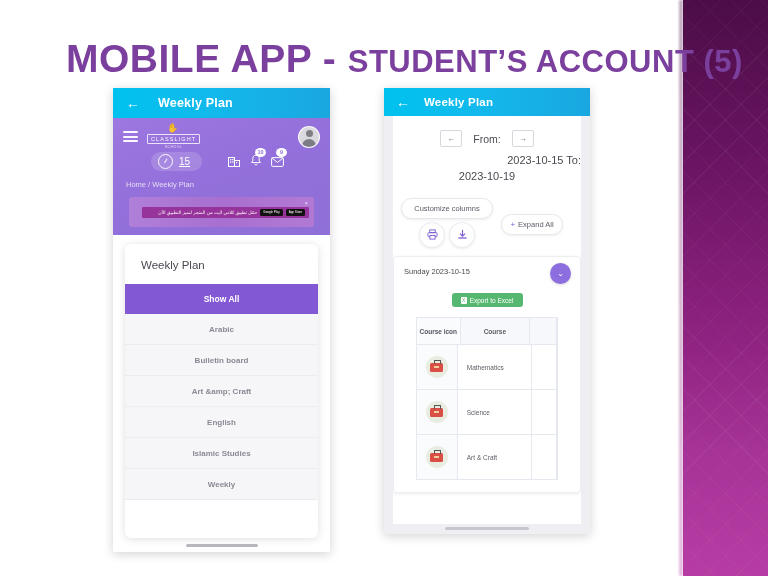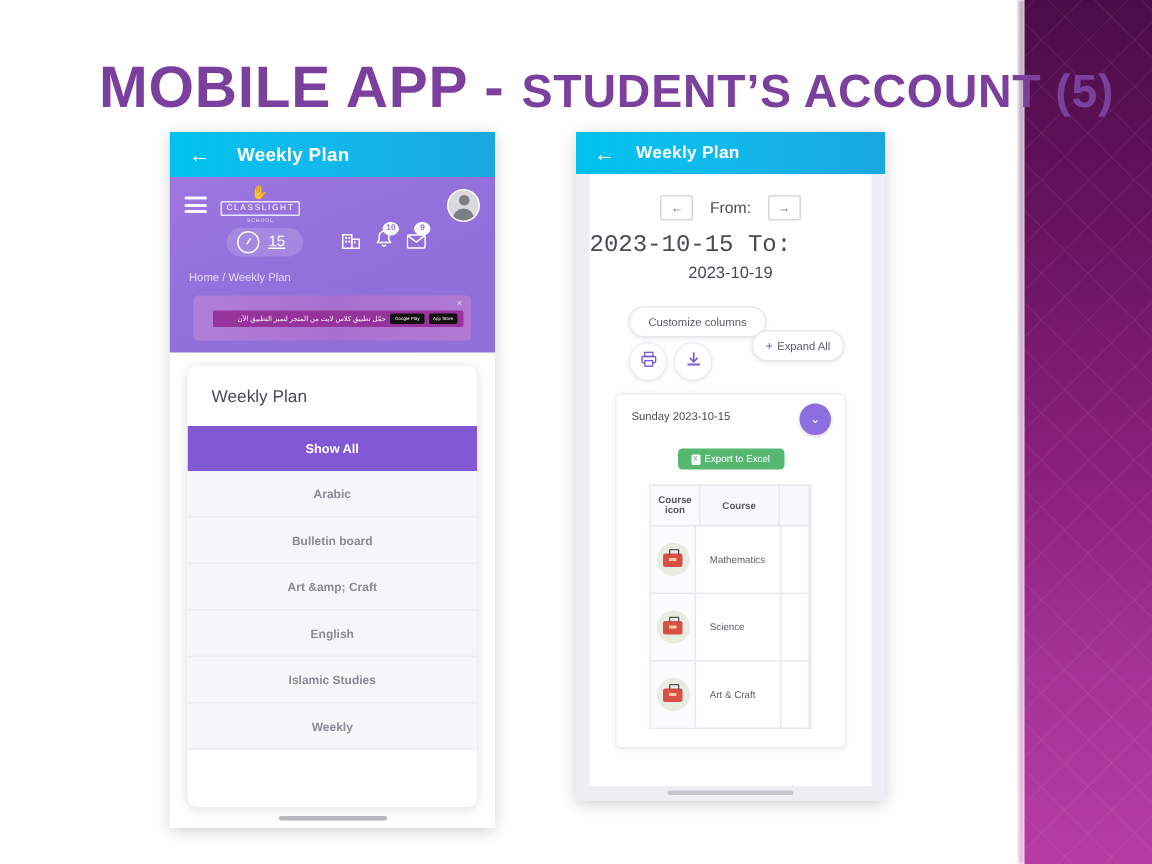--- a/index.html
+++ b/index.html
@@ -133,42 +133,42 @@
 
   
   .rp-body{position:relative;height:418px;background:#efeff3;}
   .rp-sheet{position:absolute;left:9px;right:9px;top:0;bottom:10px;background:#fff;overflow:hidden;}
   .daterow{display:flex;align-items:center;justify-content:center;gap:11px;padding-top:14px;}
   .arrow-btn{
     width:20px;height:15px;border:1px solid #d7d7dd;border-radius:2px;background:#fff;
     color:#5d5d66;font-size:8px;display:flex;align-items:center;justify-content:center;
   }
   .fromlbl{font-size:10.5px;color:#4a4a52;}
-  .dateline{text-align:left;font-size:16px;color:#4a4a52;margin-top:7px;font-family:Liberation Mono, monospace;}
+  .dateline{text-align:right;font-size:11px;color:#4a4a52;margin-top:7px;}
   .dateline2{text-align:center;font-size:11px;color:#4a4a52;margin-top:4px;}
 
   .toolbar{position:relative;height:58px;margin-top:16px;}
   .pill{
     position:absolute;background:#fff;border:1px solid #e7e7ee;border-radius:13px;
     box-shadow:0 1px 3px rgba(0,0,0,.08);display:flex;align-items:center;justify-content:center;
     color:#5c5c66;
   }
-  #customize-columns-button{left:26px;top:0;width:90px;height:19px;font-size:7.5px;}
+  #customize-columns-button{left:8px;top:0;width:90px;height:19px;font-size:7.5px;}
   #expand-all-button{right:18px;top:16px;width:60px;height:19px;font-size:7.5px;gap:3px;}
   #expand-all-button .plus{color:#7b5ad0;font-size:8px;}
   .circ-btn{
     position:absolute;width:24px;height:24px;border-radius:50%;background:#fff;
     border:1px solid #ececf2;box-shadow:0 1px 3px rgba(0,0,0,.08);
     display:flex;align-items:center;justify-content:center;color:#7b5ad0;
   }
   #print-button{left:26px;top:24px;}
   #download-button{left:56px;top:24px;}
 
   .day-card{
-    margin:0 17px;background:#fff;border:1px solid #eceef3;border-radius:4px;
+    margin:0 0;background:#fff;border:1px solid #eceef3;border-radius:4px;
     box-shadow:0 1px 4px rgba(0,0,0,.07);padding:10px 10px 12px 10px;position:relative;
   }
   .day-label{font-size:7.5px;color:#4a4a52;}
   .chev-btn{
     position:absolute;right:9px;top:6px;width:21px;height:21px;border-radius:50%;
     background:#8d6ede;color:#fff;display:flex;align-items:center;justify-content:center;font-size:8px;
     box-shadow:0 1px 3px rgba(0,0,0,.15);
   }
   .excel-btn{
     margin:17px auto 0 auto;width:71px;height:14px;border-radius:3px;background:#56b870;

